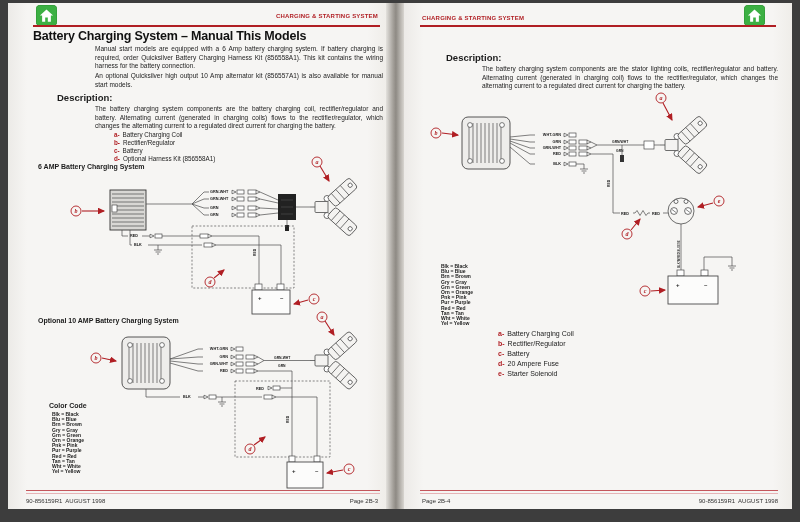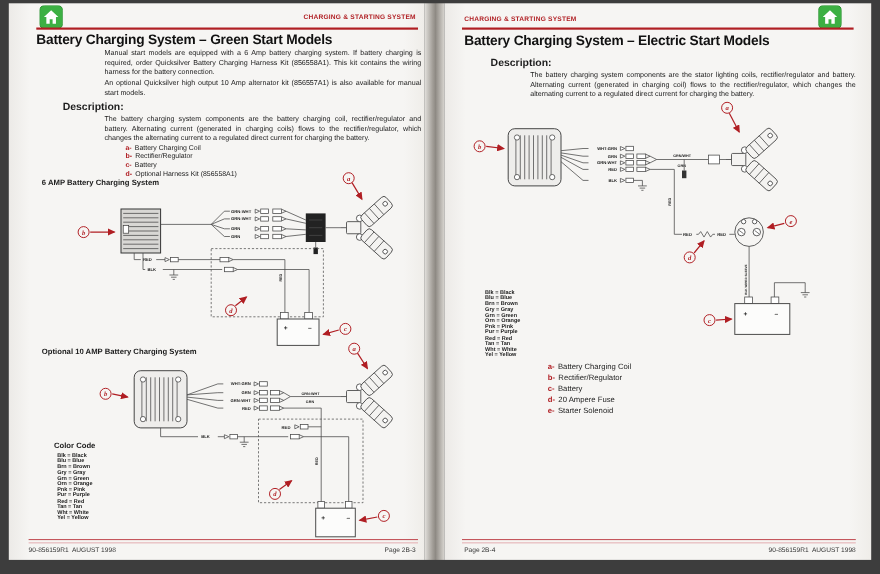--- a/index.html
+++ b/index.html
@@ -117,21 +117,21 @@
 </svg>
 
 <div id="frame">
 
   <div class="page" id="page-left">
     <svg class="homebtn abs" style="left:28px;top:2px" viewBox="0 0 24 24">
         <use href="#home"></use>
       </svg>
     <div class="abs hdr" style="right:8px;top:10px">CHARGING &amp; STARTING SYSTEM</div>
     <div class="abs redrule" style="left:25px;top:22px;width:347px"></div>
-    <div class="abs title" style="left:25px;top:26px">Battery Charging System – Green Start Models</div>
+    <div class="abs title" style="left:25px;top:26px">Battery Charging System – Manual This Models</div>
     <div class="abs body" style="left:87px;top:42px;width:288px">Manual start models are equipped with a 6 Amp battery charging system. If battery charging is required, order Quicksilver Battery Charging Harness Kit (856558A1). This kit contains the wiring harness for the battery connection.</div>
     <div class="abs body" style="left:87px;top:69px;width:288px">An optional Quicksilver high output 10 Amp alternator kit (856557A1) is also available for manual start models.</div>
     <div class="abs desc" style="left:25px;top:89px">Description:</div>
     <div class="abs body" style="left:87px;top:102px;width:288px">The battery charging system components are the battery charging coil, rectifier/regulator and battery. Alternating current (generated in charging coils) flows to the rectifier/regulator, which changes the alternating current to a regulated direct current for charging the battery.</div>
     <div class="abs" style="left:106px;top:128px">
       <div class="lgrow"><span class="lgl">a-</span><span>Battery Charging Coil</span></div>
       <div class="lgrow"><span class="lgl">b-</span><span>Rectifier/Regulator</span></div>
       <div class="lgrow"><span class="lgl">c-</span><span>Battery</span></div>
       <div class="lgrow"><span class="lgl">d-</span><span>Optional Harness Kit (856558A1)</span></div>
     </div>
@@ -309,21 +309,20 @@
   </div>
 
   <div id="spine"></div>
 
   <div class="page" id="page-right">
     <svg class="homebtn abs" style="left:340px;top:2px" viewBox="0 0 24 24">
         <use href="#home"></use>
       </svg>
     <div class="abs hdr" style="left:18px;top:12px">CHARGING &amp; STARTING SYSTEM</div>
     <div class="abs redrule" style="left:16px;top:22px;width:356px"></div>
-    <div class="abs title" style="left:18px;top:27px">Battery Charging System – Electric Start Models</div>
     <div class="abs desc" style="left:18px;top:49px">Description:</div>
     <div class="abs body" style="left:78px;top:62px;width:296px">The battery charging system components are the stator lighting coils, rectifier/regulator and battery. Alternating current (generated in charging coil) flows to the rectifier/regulator, which changes the alternating current to a regulated direct current for charging the battery.</div>
 
     <svg class="diag" style="left:10px;top:86px" width="376" height="230">
       <g>
         <circle class="redc" cx="22" cy="44" r="5"></circle>
           <text class="co" x="22" y="46.3" text-anchor="middle">b</text>
         <line class="red" x1="28" y1="44" x2="44" y2="46" marker-end="url(#arr)"></line>
       </g>
       <use href="#rect10" x="48" y="28"></use>

